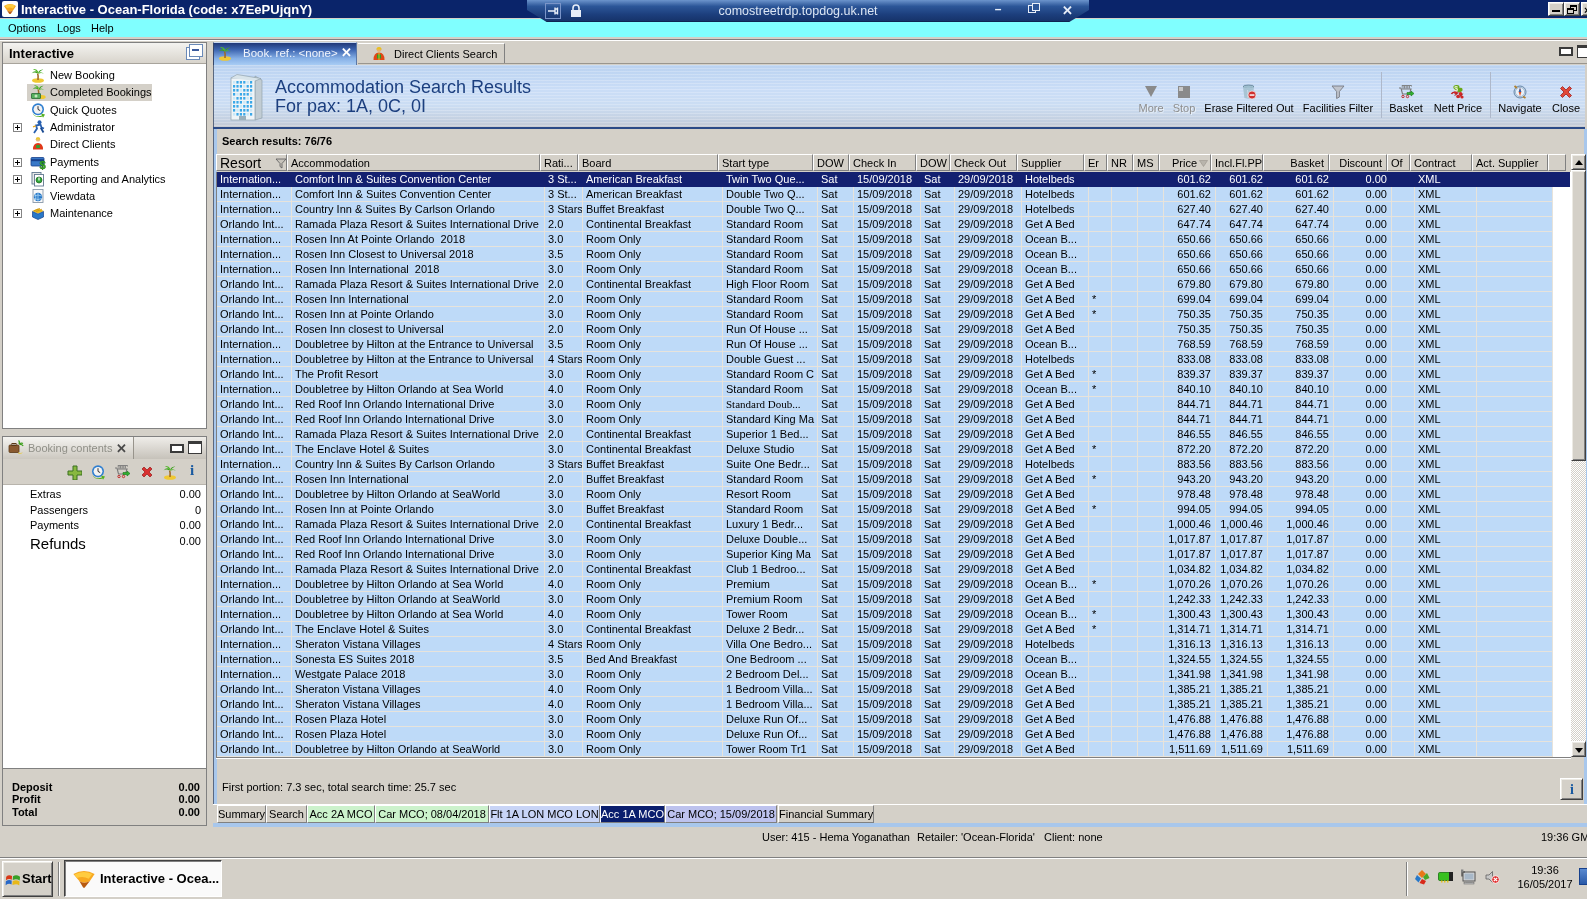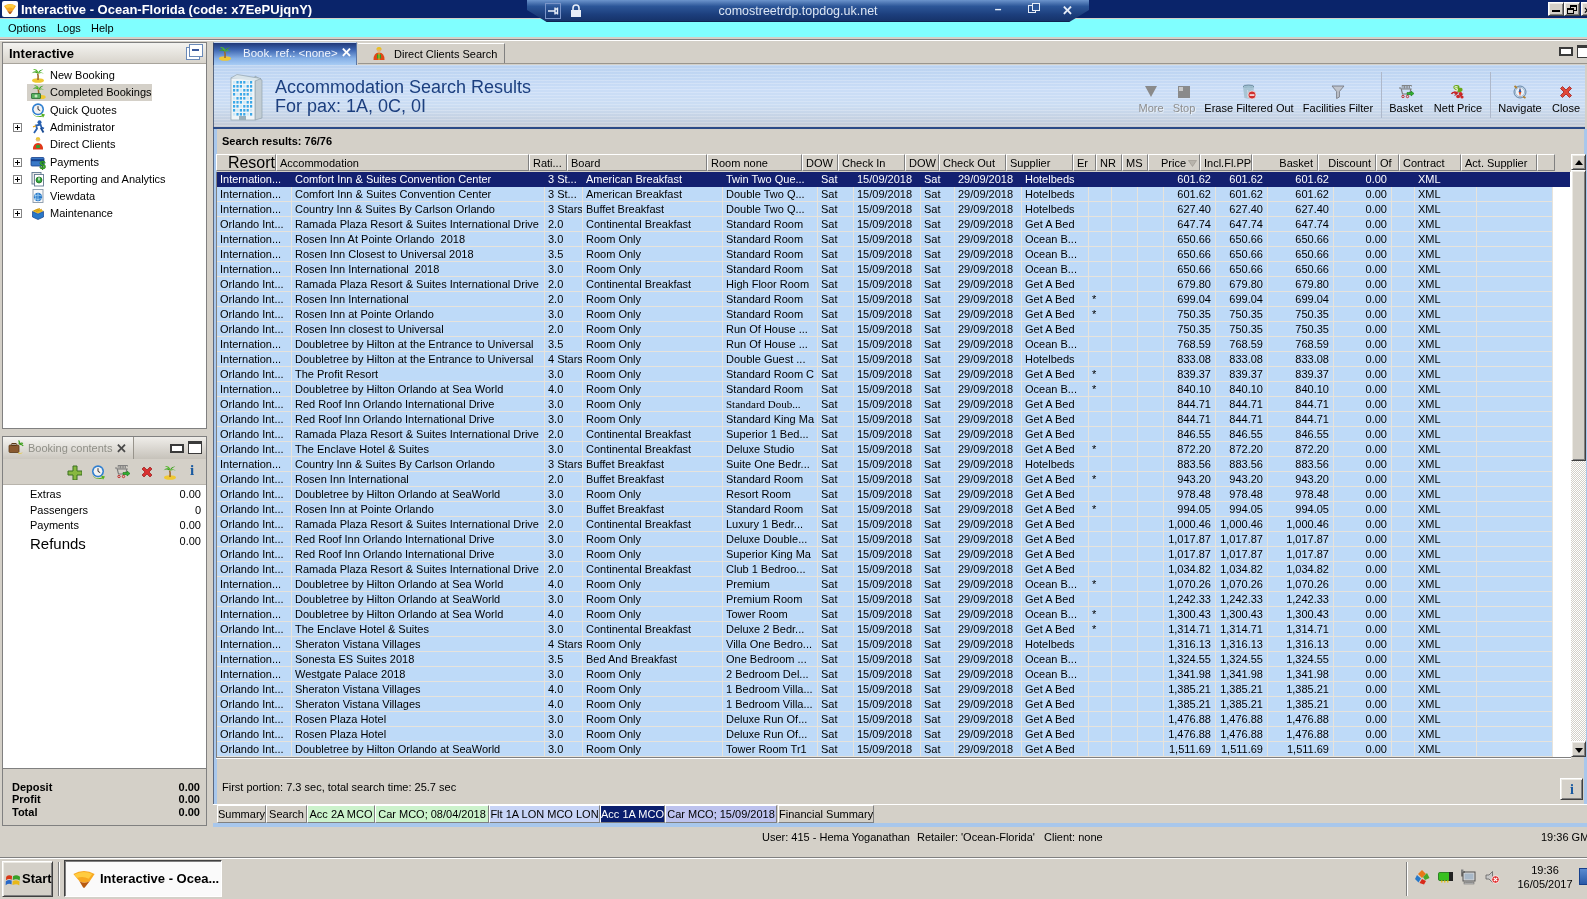--- a/index.html
+++ b/index.html
@@ -342,27 +342,27 @@
     </svg></div>
 <div class="a " style="left:1450px;top:102px;width:140px;text-align:center;font-size:11px;">Navigate</div>
 <div class="a" style="left:1558px;top:84px;width:16px;height:16px;"><svg width="16" height="16" viewBox="0 0 16 16" style="">
       <path d="M2.5 4.5 L4.5 2.5 L8 6 L11.5 2.5 L13.5 4.5 L10 8 L13.5 11.5 L11.5 13.5 L8 10 L4.5 13.5 L2.5 11.5 L6 8 Z" fill="#E04838" stroke="#A02020" stroke-width="0.8"></path>
     </svg></div>
 <div class="a " style="left:1496px;top:102px;width:140px;text-align:center;font-size:11px;">Close</div>
 <div class="a" style="left:1381px;top:72px;width:1px;height:46px;background:#AEB8CA;"></div>
 <div class="a" style="left:1490px;top:72px;width:1px;height:46px;background:#AEB8CA;"></div>
 <div class="a" style="left:222px;top:135px;font-size:11px;font-weight:bold;">Search results: 76/76</div>
 <div class="a" style="left:216px;top:154px;width:1355px;height:17px;display:flex;">
-    <div class="hc" style="width:60px;position:relative;font-size:16px;text-align:right;">Resort<svg width="13" height="11" viewBox="0 0 13 11" style="position:absolute;left:58px;top:3px;">
+    <div class="hc" style="width:71px;position:relative;font-size:14px;">Resort<svg width="13" height="11" viewBox="0 0 13 11" style="position:absolute;left:58px;top:3px;">
         <path d="M1 1 h10 l-4 4.5 V10 l-2 -1.5 V5.5 Z" fill="#C8C4BC" stroke="#585858" stroke-width="0.8"></path>
       </svg></div>
     <div class="hc" style="width:253px;font-size:11px;">Accommodation</div>
     <div class="hc" style="width:38px;font-size:11px;">Rati...</div>
     <div class="hc" style="width:140px;font-size:11px;">Board</div>
-    <div class="hc" style="width:95px;font-size:11px;">Room none</div>
+    <div class="hc" style="width:95px;font-size:11px;">Start type</div>
     <div class="hc" style="width:36px;font-size:11px;">DOW</div>
     <div class="hc" style="width:67px;font-size:11px;">Check In</div>
     <div class="hc" style="width:34px;font-size:11px;">DOW</div>
     <div class="hc" style="width:67px;font-size:11px;">Check Out</div>
     <div class="hc" style="width:67px;font-size:11px;">Supplier</div>
     <div class="hc" style="width:23px;font-size:11px;">Er</div>
     <div class="hc" style="width:26px;font-size:11px;">NR</div>
     <div class="hc" style="width:26px;font-size:11px;">MS</div>
     <div class="hc hcr" style="width:52px;position:relative;font-size:11px;"><span style="padding-right:9px;">Price</span><svg width="9" height="8" viewBox="0 0 9 8" style="position:absolute;right:2px;top:5px;">
         <path d="M0.5 0.5 h8 l-4 6 z" fill="#B8B4AC" stroke="#98948C" stroke-width="0.6"></path>

